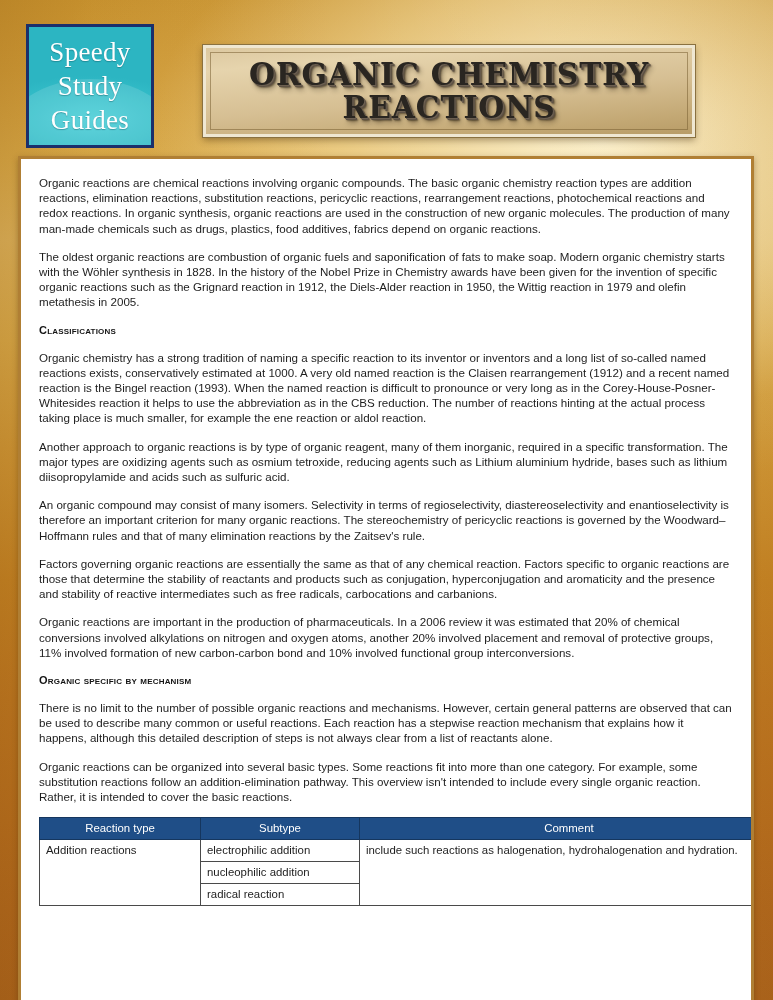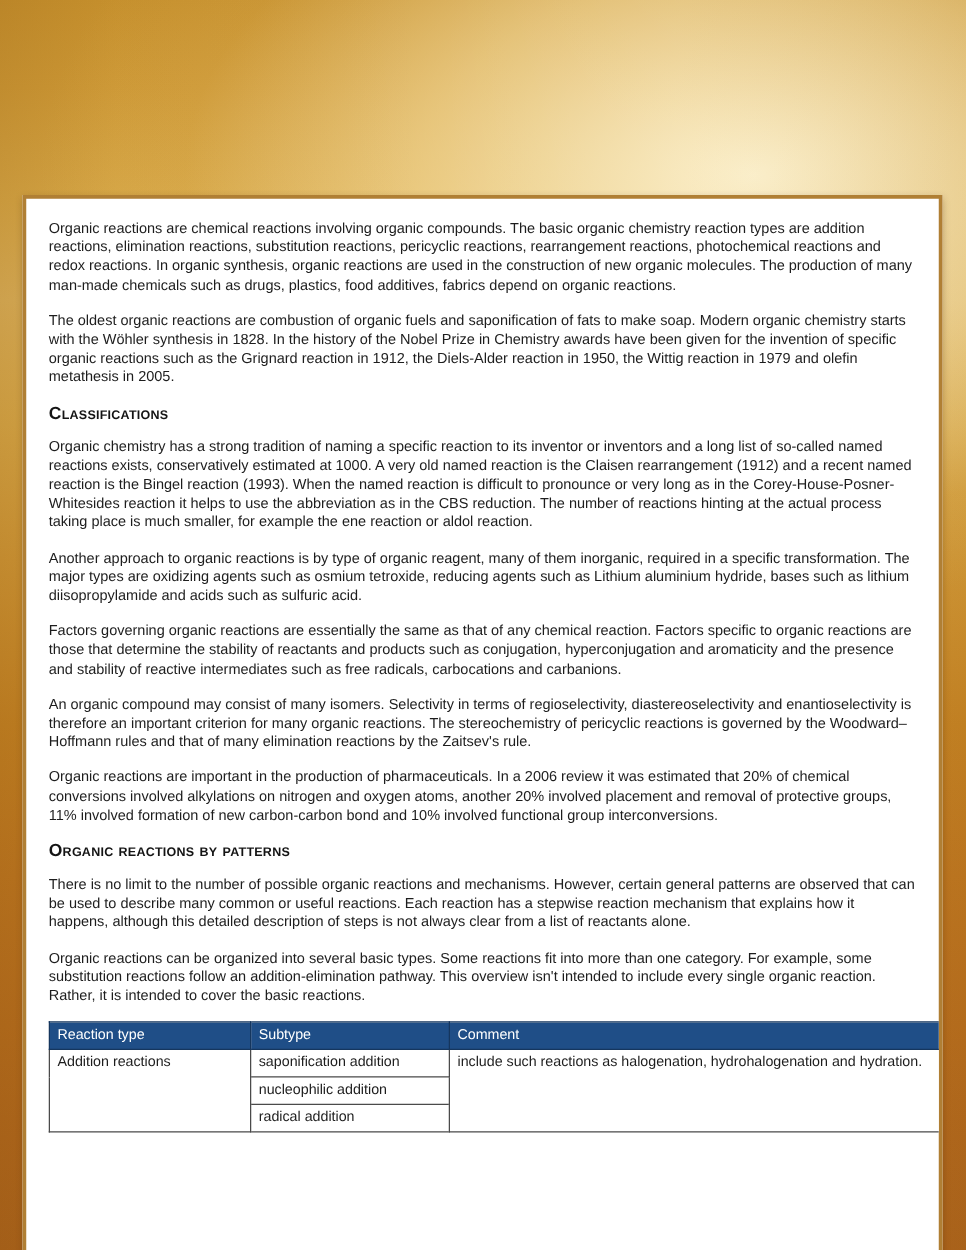--- a/index.html
+++ b/index.html
@@ -161,41 +161,41 @@
     color: #1d1d1d;
     font-size: 11.6px;
     line-height: 15.2px;
     text-align: left;
   }
   p.body:last-child { margin-bottom: 0; }
 
   h2.section {
     margin: 5px 0 13px 0;
     color: #141414;
-    font-size: 14px;
+    font-size: 11px;
     font-weight: bold;
     font-variant: small-caps;
     letter-spacing: 0.2px;
     line-height: 14px;
   }
 
   
   table.reactions {
     border-collapse: collapse;
     width: 700px;
     margin-top: 4px;
     table-layout: fixed;
     font-size: 11.4px;
     color: #1d1d1d;
   }
   table.reactions th {
     background: #1f4e87;
     color: #ffffff;
     font-weight: normal;
-    text-align: left;
+    text-align: center;
     padding: 3px 6px;
     border: 1px solid #15365e;
     line-height: 15px;
   }
   table.reactions td {
     border: 1px solid #4a4a4a;
     padding: 3px 6px;
     vertical-align: top;
     line-height: 15px;
     background: #ffffff;
@@ -206,58 +206,74 @@
   th.c1 { width: 148px; }
   th.c2 { width: 146px; }
   th.c3 { width: 406px; }
   td.nb-bottom { border-bottom: none; margin-left: 40px; }
 </style>
 </head>
 <body>
 
 <div id="page">
 
+  <div id="header">
+
+    <div id="logo">
+      <span class="logo-line">Speedy</span>
+      <span class="logo-line">Study</span>
+      <span class="logo-line">Guides</span>
+    </div>
+
+    <div id="title-plaque">
+      <div id="title-text">
+        <span class="tline">ORGANIC CHEMISTRY</span>
+        <span class="tline">REACTIONS</span>
+      </div>
+    </div>
+
+  </div>
 
   <div id="content-card">
     <div id="content-inner">
 
       <p class="body">Organic reactions are chemical reactions involving organic compounds. The basic organic chemistry reaction types are addition reactions, elimination reactions, substitution reactions, pericyclic reactions, rearrangement reactions, photochemical reactions and redox reactions. In organic synthesis, organic reactions are used in the construction of new organic molecules. The production of many man-made chemicals such as drugs, plastics, food additives, fabrics depend on organic reactions.</p>
       <p class="body">The oldest organic reactions are combustion of organic fuels and saponification of fats to make soap. Modern organic chemistry starts with the Wöhler synthesis in 1828. In the history of the Nobel Prize in Chemistry awards have been given for the invention of specific organic reactions such as the Grignard reaction in 1912, the Diels-Alder reaction in 1950, the Wittig reaction in 1979 and olefin metathesis in 2005.</p>
 
       <h2 class="section">Classifications</h2>
       <p class="body">Organic chemistry has a strong tradition of naming a specific reaction to its inventor or inventors and a long list of so-called named reactions exists, conservatively estimated at 1000. A very old named reaction is the Claisen rearrangement (1912) and a recent named reaction is the Bingel reaction (1993). When the named reaction is difficult to pronounce or very long as in the Corey-House-Posner-Whitesides reaction it helps to use the abbreviation as in the CBS reduction. The number of reactions hinting at the actual process taking place is much smaller, for example the ene reaction or aldol reaction.</p>
       <p class="body">Another approach to organic reactions is by type of organic reagent, many of them inorganic, required in a specific transformation. The major types are oxidizing agents such as osmium tetroxide, reducing agents such as Lithium aluminium hydride, bases such as lithium diisopropylamide and acids such as sulfuric acid.</p>
 
+      <p class="body">An organic compound may consist of many isomers. Selectivity in terms of regioselectivity, diastereoselectivity and enantioselectivity is therefore an important criterion for many organic reactions. The stereochemistry of pericyclic reactions is governed by the Woodward–Hoffmann rules and that of many elimination reactions by the Zaitsev's rule.</p>
       <p class="body">Factors governing organic reactions are essentially the same as that of any chemical reaction. Factors specific to organic reactions are those that determine the stability of reactants and products such as conjugation, hyperconjugation and aromaticity and the presence and stability of reactive intermediates such as free radicals, carbocations and carbanions.</p>
-      <p class="body">An organic compound may consist of many isomers. Selectivity in terms of regioselectivity, diastereoselectivity and enantioselectivity is therefore an important criterion for many organic reactions. The stereochemistry of pericyclic reactions is governed by the Woodward–Hoffmann rules and that of many elimination reactions by the Zaitsev's rule.</p>
       <p class="body">Organic reactions are important in the production of pharmaceuticals. In a 2006 review it was estimated that 20% of chemical conversions involved alkylations on nitrogen and oxygen atoms, another 20% involved placement and removal of protective groups, 11% involved formation of new carbon-carbon bond and 10% involved functional group interconversions.</p>
 
-      <h2 class="section">Organic reactions by patterns</h2>
+      <h2 class="section">Organic specific by mechanism</h2>
       <p class="body">There is no limit to the number of possible organic reactions and mechanisms. However, certain general patterns are observed that can be used to describe many common or useful reactions. Each reaction has a stepwise reaction mechanism that explains how it happens, although this detailed description of steps is not always clear from a list of reactants alone.</p>
       <p class="body">Organic reactions can be organized into several basic types. Some reactions fit into more than one category. For example, some substitution reactions follow an addition-elimination pathway. This overview isn't intended to include every single organic reaction. Rather, it is intended to cover the basic reactions.</p>
 
       <table class="reactions">
         <thead>
           <tr>
             <th class="c1">Reaction type</th>
             <th class="c2">Subtype</th>
             <th class="c3">Comment</th>
           </tr>
         </thead>
         <tbody>
           <tr>
             <td class="c1 nb-bottom" rowspan="3">Addition reactions</td>
-            <td class="c2">saponification addition</td>
+            <td class="c2">electrophilic addition</td>
             <td class="c3" rowspan="3">include such reactions as halogenation, hydrohalogenation and hydration.</td>
           </tr>
           <tr>
             <td class="c2">nucleophilic addition</td>
           </tr>
           <tr>
-            <td class="c2">radical addition</td>
+            <td class="c2">radical reaction</td>
           </tr>
         </tbody>
       </table>
 
     </div>
   </div>
 
 </div>
 
 </body></html>

